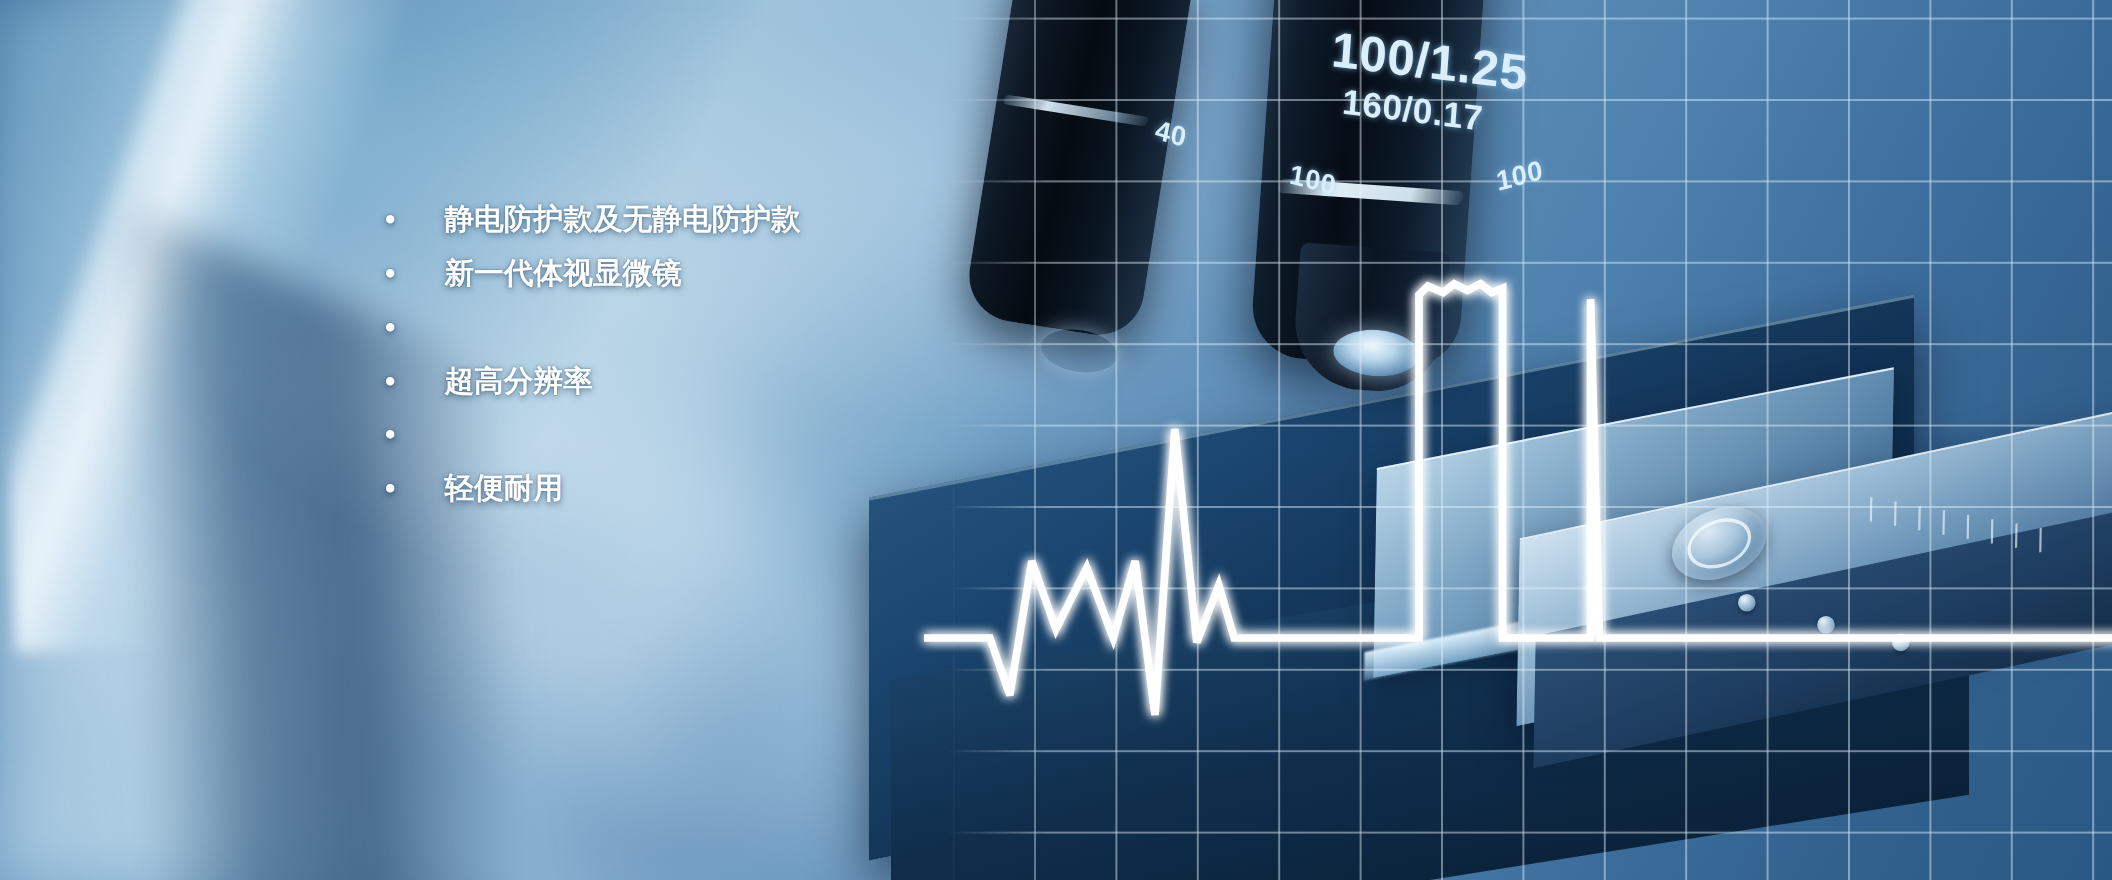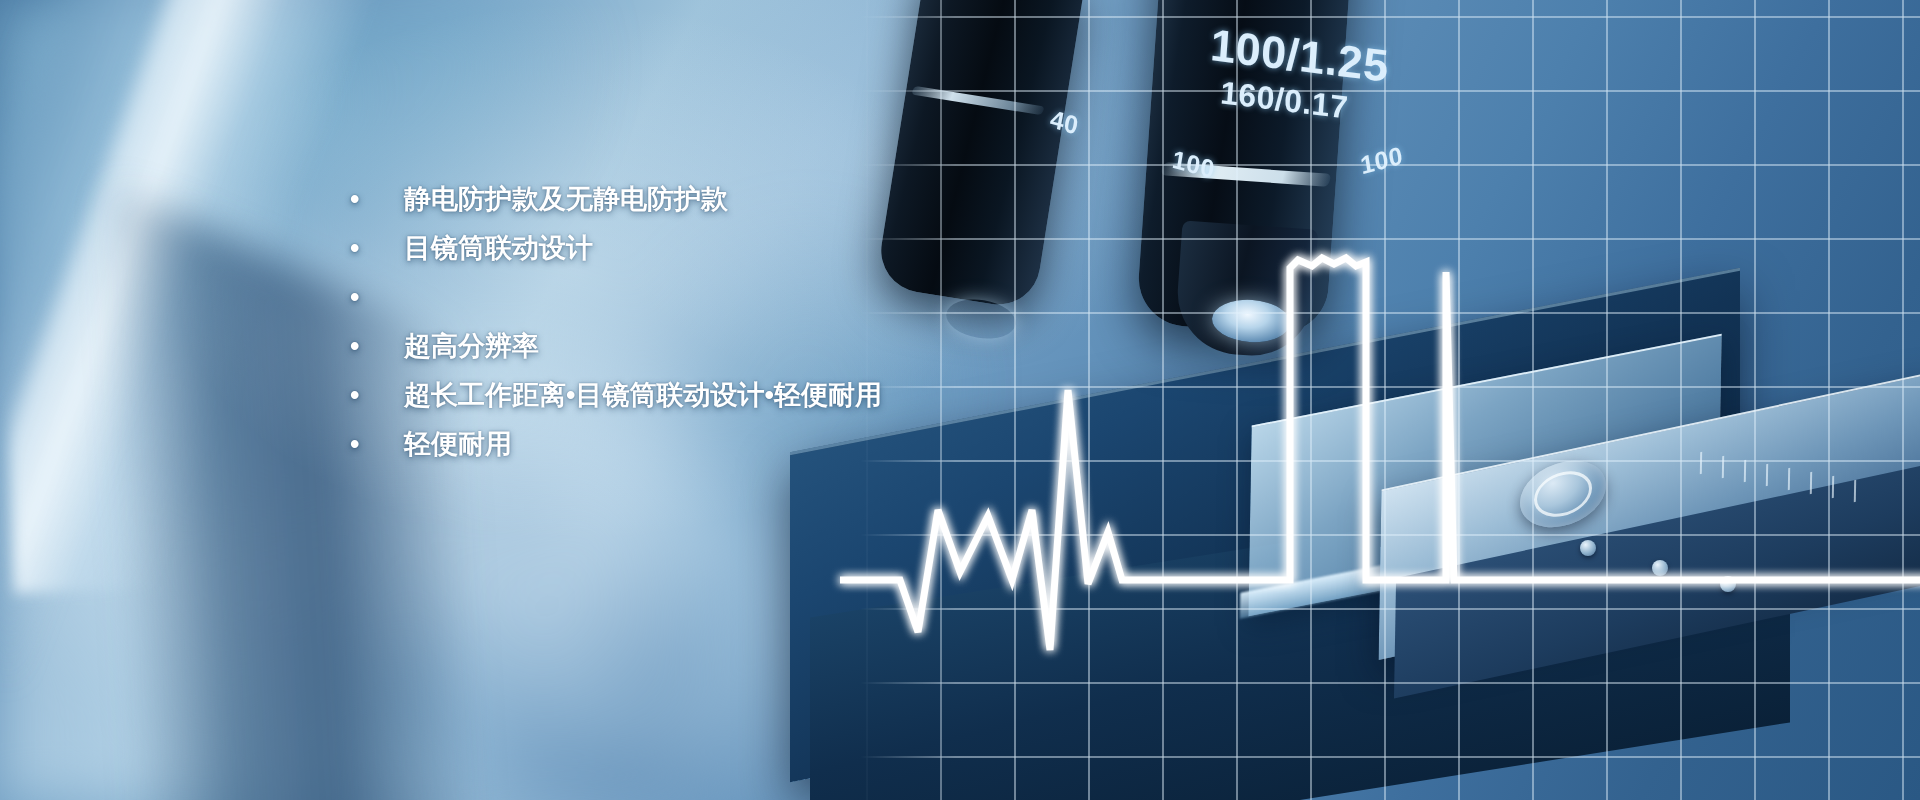--- a/index.html
+++ b/index.html
@@ -337,32 +337,31 @@
   </div>
 
   <div id="copy">
     <ul id="bullets">
         <li>
           <span class="dot">•</span>
           <span class="txt">静电防护款及无静电防护款</span>
         </li>
         <li>
           <span class="dot">•</span>
-          <span class="txt">目镜筒联动设计</span>
+          <span class="txt">新一代体视显微镜</span>
         </li>
         <li>
           <span class="dot">•</span>
         </li>
         <li>
           <span class="dot">•</span>
           <span class="txt">超高分辨率</span>
         </li>
         <li>
           <span class="dot">•</span>
-          <span class="txt">超长工作距离•目镜筒联动设计•轻便耐用</span>
         </li>
         <li>
           <span class="dot">•</span>
           <span class="txt">轻便耐用</span>
         </li>
       </ul>
   </div>
 
 </div>
 

